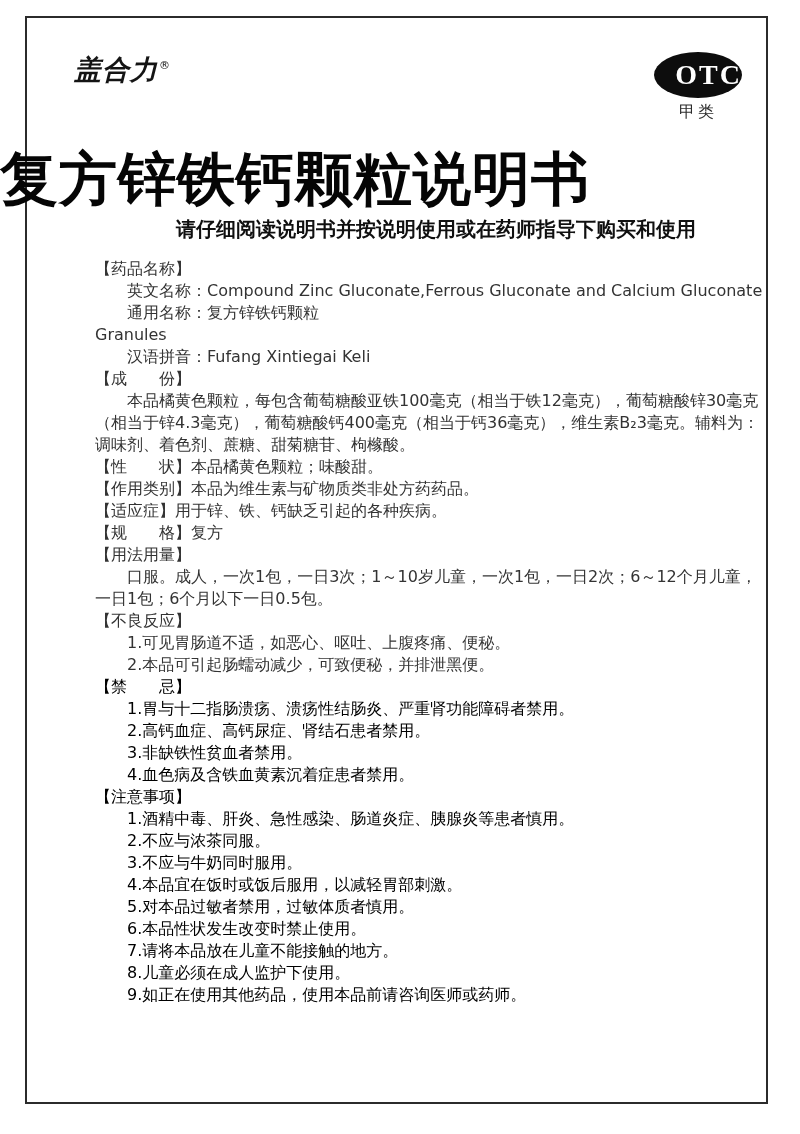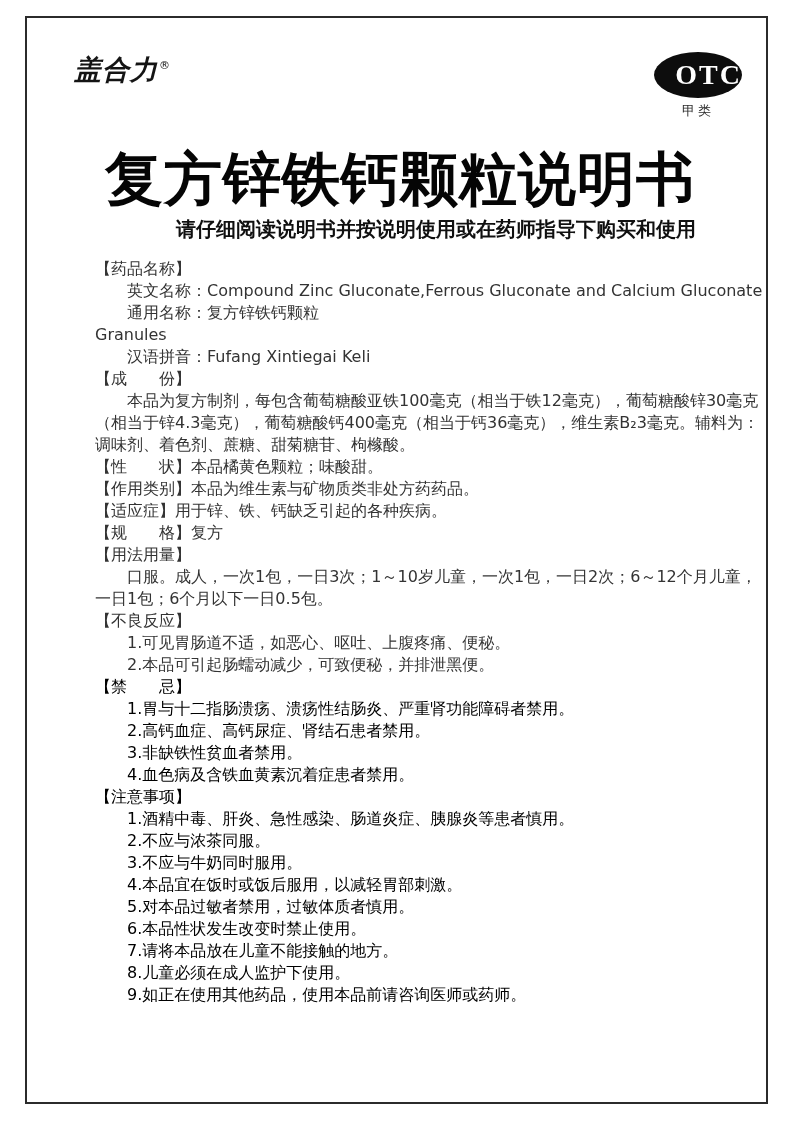--- a/index.html
+++ b/index.html
@@ -40,25 +40,25 @@
   .otc-badge{
     width:88px;height:46px;margin:0 auto;
     background:var(--badge-bg);
     border-radius:50%;
     color:var(--badge-text);
     font-family:"Liberation Serif","DejaVu Serif",serif;
     font-weight:bold;font-size:28px;line-height:46px;
     letter-spacing:2px;text-align:right;
   }
   .otc-class{
-    margin-top:4px;font-size:13px;color:#2b2b2b;letter-spacing:3px;
+    margin-top:4px;font-size:16px;color:#2b2b2b;letter-spacing:3px;
   }
   .doc-title{
     position:absolute;left:0;top:150px;width:100%;
-    text-align:center;
+    text-align:left;
     font-size:58px;line-height:1;font-weight:900;
     color:#050505;letter-spacing:1px;
     white-space:nowrap;
   }
   .doc-subtitle{
     position:absolute;left:0;top:216px;width:100%;
     text-align:center;
     font-size:20px;font-weight:bold;color:#101010;
     white-space:nowrap;
     padding-left:36px;
@@ -90,21 +90,21 @@
 <div class="doc-title">复方锌铁钙颗粒说明书</div>
 <div class="doc-subtitle">请仔细阅读说明书并按说明使用或在药师指导下购买和使用</div>
 
 <div class="doc-body" id="doc-body">
     <div class="line">【药品名称】</div>
     <div class="line indent">英文名称：Compound Zinc Gluconate,Ferrous Gluconate and Calcium Gluconate</div>
     <div class="line indent">通用名称：复方锌铁钙颗粒</div>
     <div class="line">Granules</div>
     <div class="line indent">汉语拼音：Fufang Xintiegai Keli</div>
     <div class="line">【成　　份】</div>
-    <div class="line indent">本品为复方制剂，每包含葡萄糖酸亚铁100毫克（相当于铁12毫克），葡萄糖酸锌30毫克</div>
+    <div class="line indent">本品橘黄色颗粒，每包含葡萄糖酸亚铁100毫克（相当于铁12毫克），葡萄糖酸锌30毫克</div>
     <div class="line">（相当于锌4.3毫克），葡萄糖酸钙400毫克（相当于钙36毫克），维生素B₂3毫克。辅料为：</div>
     <div class="line">调味剂、着色剂、蔗糖、甜菊糖苷、枸橼酸。</div>
     <div class="line">【性　　状】本品橘黄色颗粒；味酸甜。</div>
     <div class="line">【作用类别】本品为维生素与矿物质类非处方药药品。</div>
     <div class="line">【适应症】用于锌、铁、钙缺乏引起的各种疾病。</div>
     <div class="line">【规　　格】复方</div>
     <div class="line">【用法用量】</div>
     <div class="line indent">口服。成人，一次1包，一日3次；1～10岁儿童，一次1包，一日2次；6～12个月儿童，</div>
     <div class="line">一日1包；6个月以下一日0.5包。</div>
     <div class="line">【不良反应】</div>

